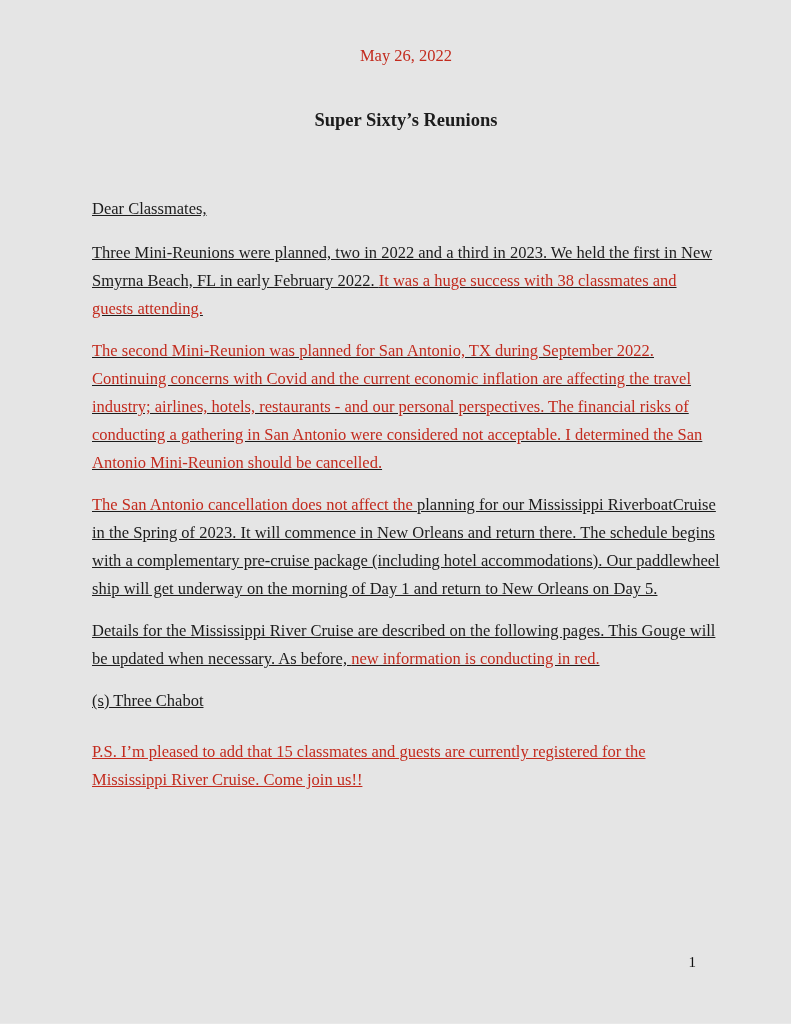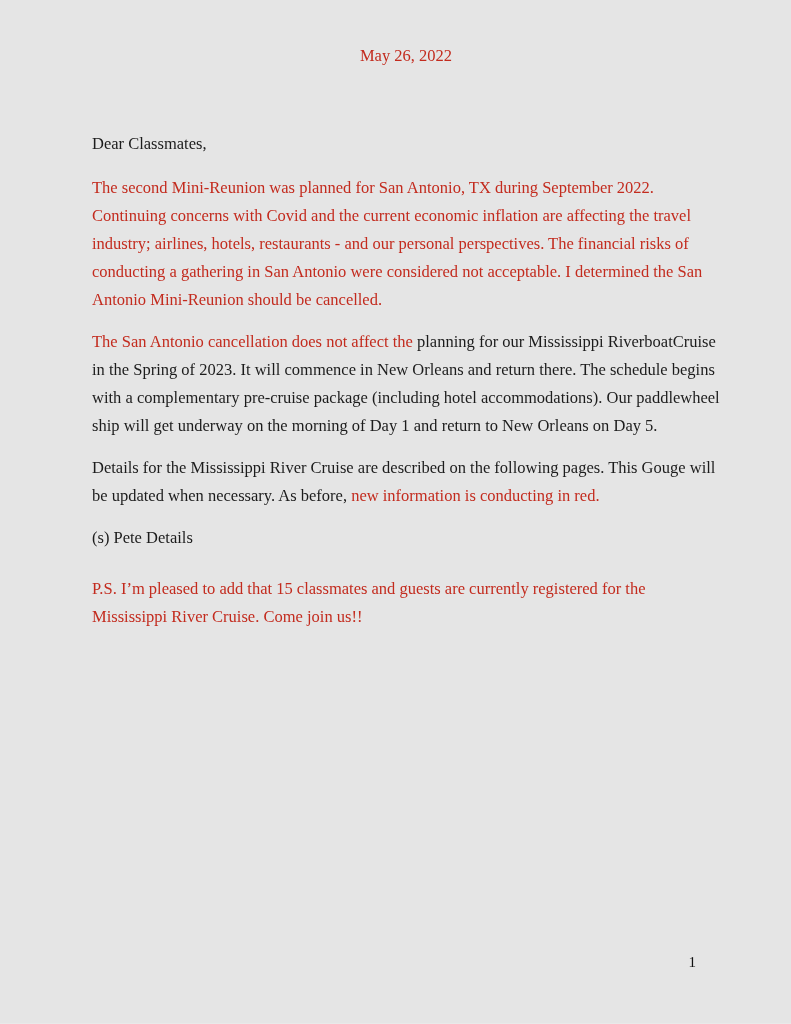--- a/index.html
+++ b/index.html
@@ -38,55 +38,58 @@
     margin: 27px 0 0 0;
   }
   .body-text {
     margin-top: 64px;
   }
   p {
     font-size: 16.5px;
     line-height: 28px;
     margin: 0 0 14px 0;
     text-align: left;
+    text-decoration: underline;
   }
   p.salutation { margin-bottom: 16px; }
   p.closing { margin-top: 24px; margin-bottom: 20px; }
   p.signature { margin-bottom: 23px; }
   .page-number {
     position: absolute;
     right: 95px;
     bottom: 52px;
     font-size: 15px;
     color: #111111;
   }
 </style>
 </head>
 <body>
 
 <div class="page">
 
   <div class="date red">May 26, 2022</div>
 
+  <div class="title">Super Sixty’s Reunions</div>
 
 
   <div class="body-text">
 
     <p class="salutation">Dear Classmates,</p>
 
 
+    <p><span>Three Mini-Reunions were planned, two in 2022 and a third in 2023. We held the first in New Smyrna Beach, FL in early February 2022. </span><span class="red">It was a huge success with 38 classmates and guests attending.</span></p>
 
     <p><span class="red">The second Mini-Reunion was planned for San Antonio, TX during September 2022. Continuing concerns with Covid and the current economic inflation are affecting the travel industry; airlines, hotels, restaurants - and our personal perspectives. The financial risks of conducting a gathering in San Antonio were considered not acceptable. I determined the San Antonio Mini-Reunion should be cancelled.</span></p>
 
     <p><span class="red">The San Antonio cancellation does not affect the </span><span>planning for our Mississippi RiverboatCruise in the Spring of 2023. It will commence in New Orleans and return there. The schedule begins with a complementary pre-cruise package (including hotel accommodations). Our paddlewheel ship will get underway on the morning of Day 1 and return to New Orleans on Day 5.</span></p>
 
     <p><span>Details for the Mississippi River Cruise are described on the following pages. This Gouge will be updated when necessary. As before, </span><span class="red">new information is conducting in red.</span></p>
 
 
-    <p class="signature">(s) Pete Details</p>
+    <p class="signature">(s) Three Chabot</p>
 
     <p class="red">P.S. I’m pleased to add that 15 classmates and guests are currently registered for the Mississippi River Cruise. Come join us!!</p>
 
   </div>
 
   <div class="page-number">1</div>
 
 </div>
 
 </body></html>

